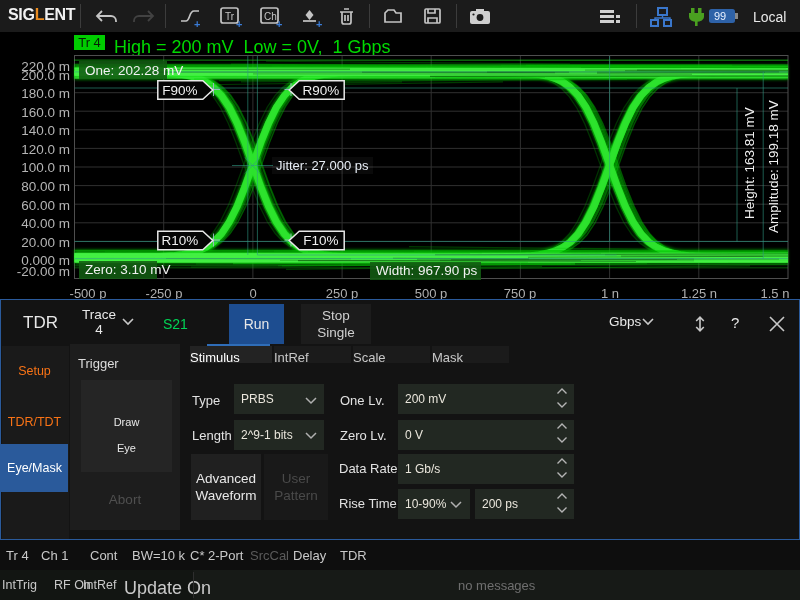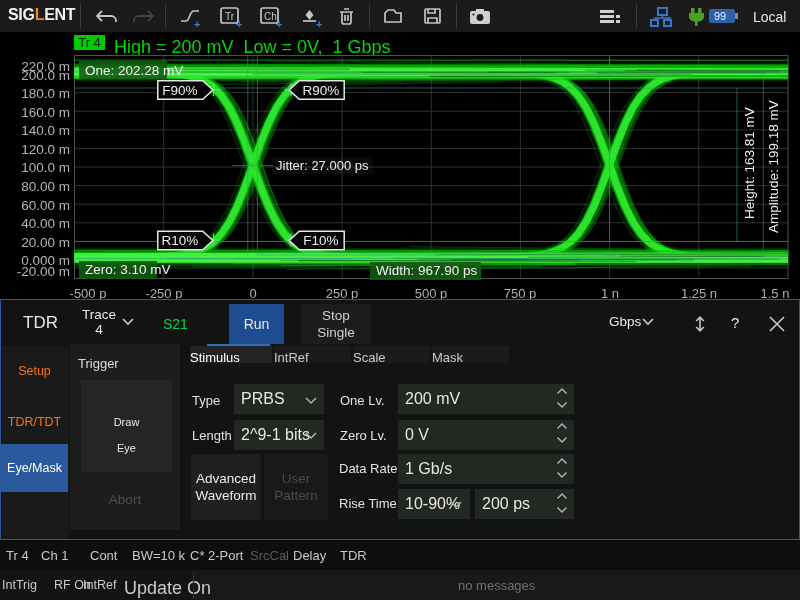--- a/index.html
+++ b/index.html
@@ -18,21 +18,21 @@
 .vlab{position:absolute;color:#f2f2f2;font-size:13.5px;white-space:nowrap;transform:rotate(-90deg);transform-origin:left bottom}
 #panel{position:absolute;left:0;top:299px;width:800px;height:241px;background:#131313;border:1px solid #2a5a9b}
 .sidebar{position:absolute;left:1px;top:46px;width:67px;height:193px;background:#1a1a1a}
 .sbi{position:absolute;left:0;width:67px;text-align:center;font-size:12.5px;color:#f97316}
 .sbact{position:absolute;left:0;top:144px;width:67px;height:48px;background:#2a5a9b;color:#fff;font-size:12.5px;text-align:center;line-height:48px}
 .hdrtxt{position:absolute;color:#e8e8e8;white-space:nowrap}
 .grp{position:absolute;left:69px;top:44px;width:110px;height:186px;background:#1d1d1d}
 .btn{position:absolute;background:#252525;color:#e8e8e8;text-align:center}
 .tab{position:absolute;top:46px;height:17px;background:#1b1b1b;color:#c8c8c8;font-size:13px;text-align:left;line-height:23px}
 .flab{position:absolute;color:#e2e2e2;font-size:13px;white-space:nowrap}
-.fbox{position:absolute;background:#222822;color:#eae6dc;font-size:16px;line-height:30px;height:30px;padding-left:7px}
+.fbox{position:absolute;background:#222822;color:#eae6dc;font-size:12px;line-height:30px;height:30px;padding-left:7px}
 #sbar1{position:absolute;left:0;top:540px;width:800px;height:30px;background:#0e0e0e}
 #sbar2{position:absolute;left:0;top:570px;width:800px;height:30px;background:#171a17}
 .st{position:absolute;top:8px;font-size:13px;color:#c9c9c9;white-space:nowrap}
 svg text{font-family:"Liberation Sans",sans-serif}
 .e1{stroke:#00c400;stroke-opacity:0.26}
 .e2{stroke:#16d916;stroke-opacity:0.5}
 .e3{stroke:#3fee3f;stroke-opacity:0.8}
 </style></head><body>
 
 <div id="topbar">

